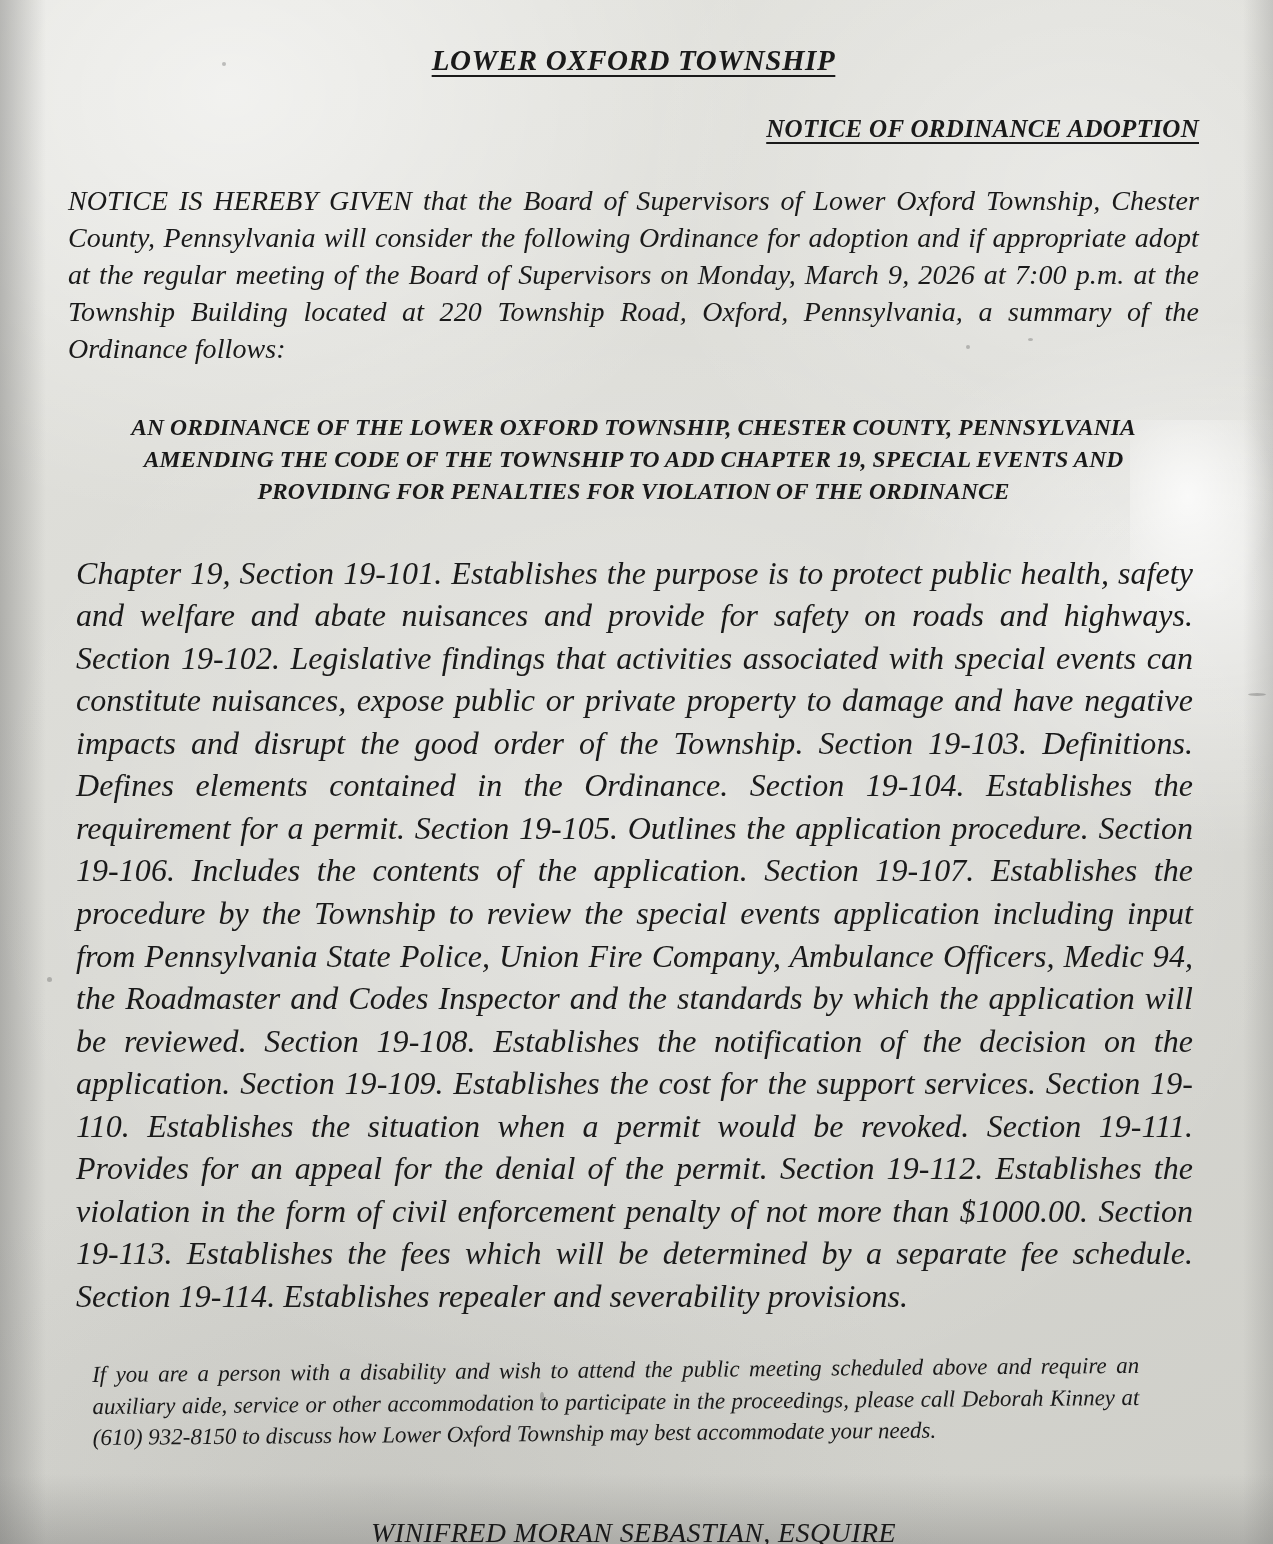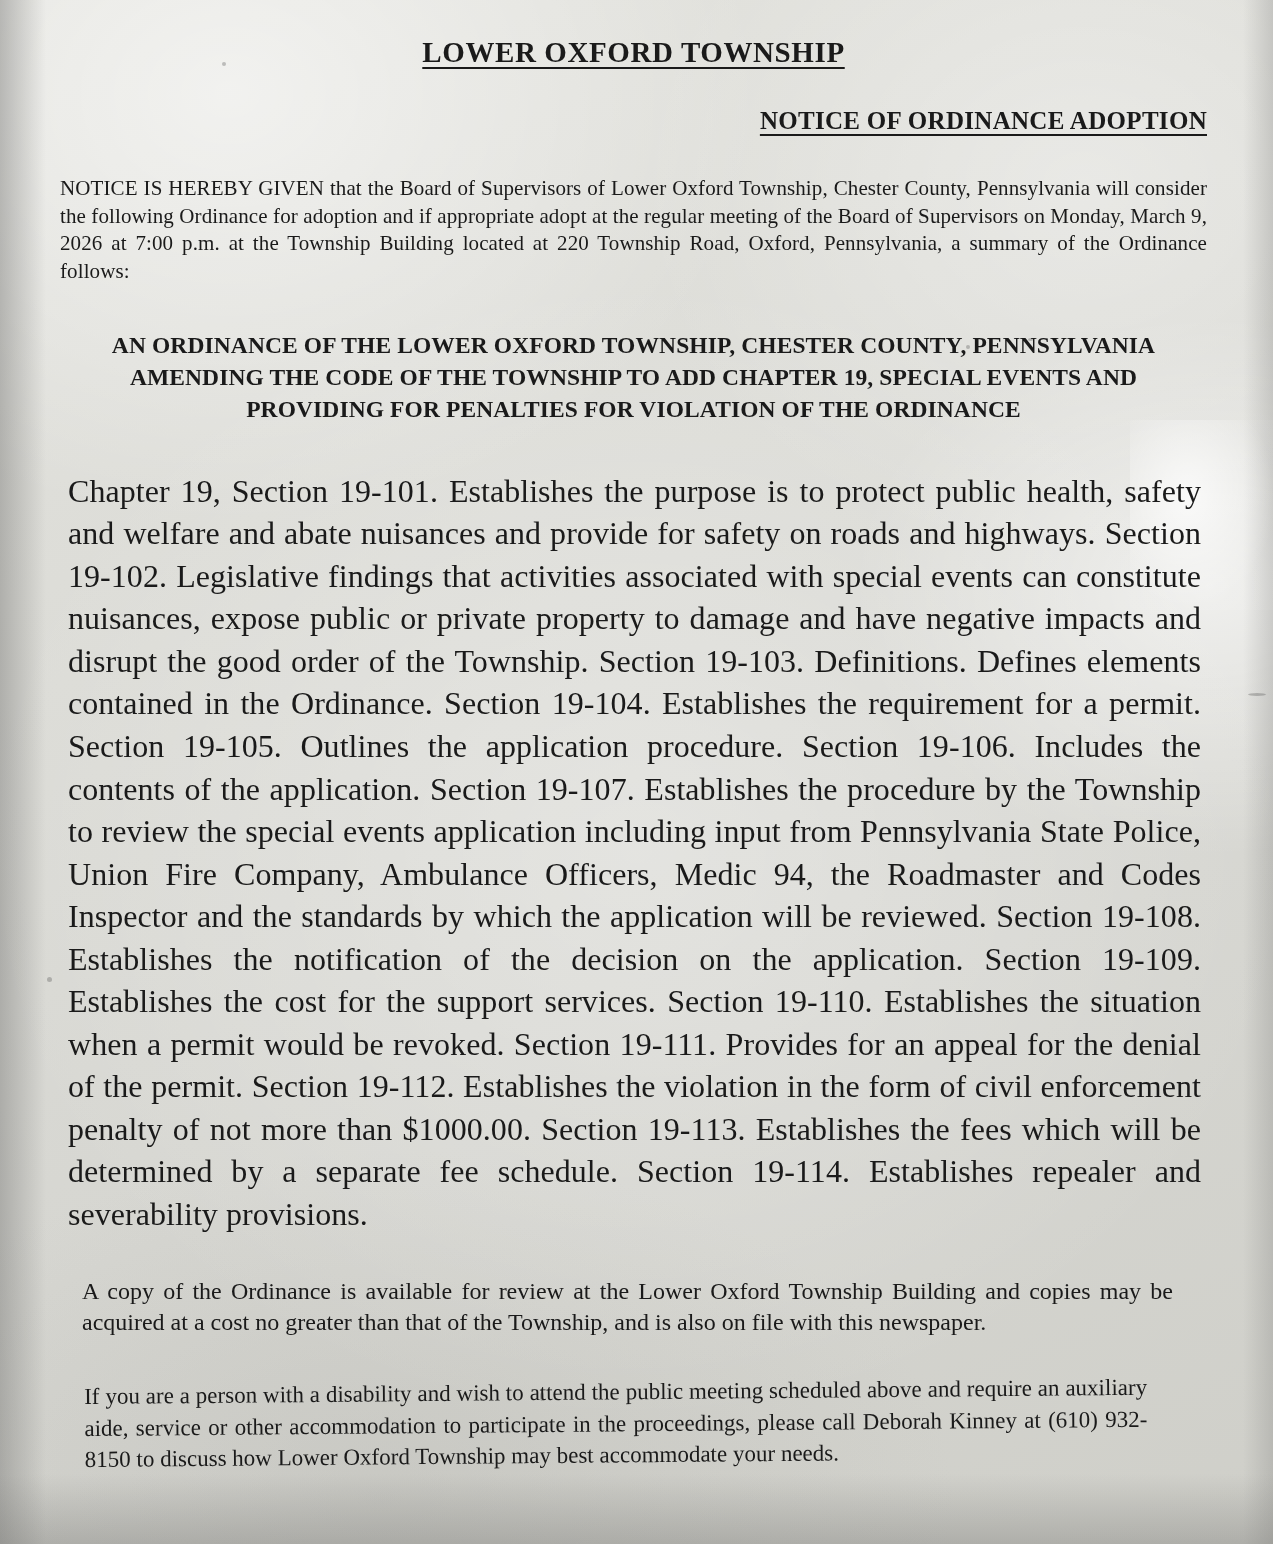--- a/index.html
+++ b/index.html
@@ -20,21 +20,22 @@
     position: absolute;
     inset: 0;
     background:
       radial-gradient(ellipse 60% 40% at 18% 6%, rgba(255,255,255,0.55), rgba(255,255,255,0) 70%),
       radial-gradient(ellipse 50% 35% at 85% 12%, rgba(255,255,255,0.35), rgba(255,255,255,0) 70%),
       radial-gradient(ellipse 70% 50% at 50% 55%, rgba(255,255,255,0.30), rgba(255,255,255,0) 75%),
       radial-gradient(ellipse 40% 25% at 95% 38%, rgba(255,255,255,0.60), rgba(255,255,255,0) 70%),
       radial-gradient(ellipse 60% 30% at 30% 97%, rgba(180,180,175,0.35), rgba(255,255,255,0) 75%),
       linear-gradient(160deg, #e3e3de 0%, #dcdcd7 35%, #d6d6d1 65%, #cfcfc9 100%);
     box-sizing: border-box;
-    padding: 4px;
+    padding: 12px;
+    font-style: italic;
   }
   .shadow-left {
     position: absolute;
     left: 0; top: 0; bottom: 0; width: 46px;
     background: linear-gradient(90deg, rgba(120,120,118,0.45), rgba(120,120,118,0) 100%);
     pointer-events: none;
   }
   .shadow-right {
     position: absolute;
     right: 0; top: 0; bottom: 0; width: 30px;
@@ -71,21 +72,21 @@
     font-size: 25px;
     font-weight: bold;
     text-align: right;
     letter-spacing: 0.3px;
     margin: 38px 0 0 0;
     text-decoration: underline;
     text-underline-offset: 5px;
     text-decoration-thickness: 2px;
   }
   p.notice-body {
-    font-size: 21px;
+    font-size: 28px;
     line-height: 1.32;
     text-align: justify;
     margin: 40px 0 0 0;
     letter-spacing: 0.1px;
   }
   .ordinance-title {
     font-size: 23.5px;
     font-weight: bold;
     text-align: center;
     line-height: 1.36;
@@ -152,21 +153,20 @@
     <h1 class="doc-title">LOWER OXFORD TOWNSHIP</h1>
 
     <h2 class="doc-subtitle">NOTICE OF ORDINANCE ADOPTION</h2>
 
     <p class="notice-body">NOTICE IS HEREBY GIVEN that the Board of Supervisors of Lower Oxford Township, Chester County, Pennsylvania will consider the following Ordinance for adoption and if appropriate adopt at the regular meeting of the Board of Supervisors on Monday, March 9, 2026 at 7:00 p.m. at the Township Building located at 220 Township Road, Oxford, Pennsylvania, a summary of the Ordinance follows:</p>
 
     <div class="ordinance-title">AN ORDINANCE OF THE LOWER OXFORD TOWNSHIP, CHESTER COUNTY, PENNSYLVANIA AMENDING THE CODE OF THE TOWNSHIP TO ADD CHAPTER 19, SPECIAL EVENTS AND PROVIDING FOR PENALTIES FOR VIOLATION OF THE ORDINANCE</div>
 
     <p class="summary-body">Chapter 19, Section 19-101.  Establishes the purpose is to protect public health, safety and welfare and abate nuisances and provide for safety on roads and highways.  Section 19-102.  Legislative findings that activities associated with special events can constitute nuisances, expose public or private property to damage and have negative impacts and disrupt the good order of the Township.  Section 19-103.  Definitions.  Defines elements contained in the Ordinance.  Section 19-104.  Establishes the requirement for a permit.  Section 19-105.  Outlines the application procedure.  Section 19-106.  Includes the contents of the application.  Section 19-107.  Establishes the procedure by the Township to review the special events application including input from Pennsylvania State Police, Union Fire Company, Ambulance Officers, Medic 94, the Roadmaster and Codes Inspector and the standards by which the application will be reviewed.  Section 19-108.  Establishes the notification of the decision on the application.  Section 19-109.  Establishes the cost for the support services.  Section 19-110.  Establishes the situation when a permit would be revoked.  Section 19-111.  Provides for an appeal for the denial of the permit.  Section 19-112.  Establishes the violation in the form of civil enforcement penalty of not more than $1000.00.  Section 19-113.  Establishes the fees which will be determined by a separate fee schedule.  Section 19-114.  Establishes repealer and severability provisions.</p>
 
-    <p class="copy-body">A copy of the Ordinance is available for review at the Lower Oxford Township Building and copies may be acquired at a cost no greater than that of the Township, and is also on file with this newspaper.</p>
 
     <p class="ada-body">If you are a person with a disability and wish to attend the public meeting scheduled above and require an auxiliary aide, service or other accommodation to participate in the proceedings, please call Deborah Kinney at (610) 932-8150 to discuss how Lower Oxford Township may best accommodate your needs.</p>
 
     <div class="signature">
       <div>WINIFRED MORAN SEBASTIAN, ESQUIRE</div>
       <div>LAMB ESQUIRE PC</div>
       <div>SOLICITOR</div>
       <div>LOWER OXFORD TOWNSHIP</div>
     </div>
 

